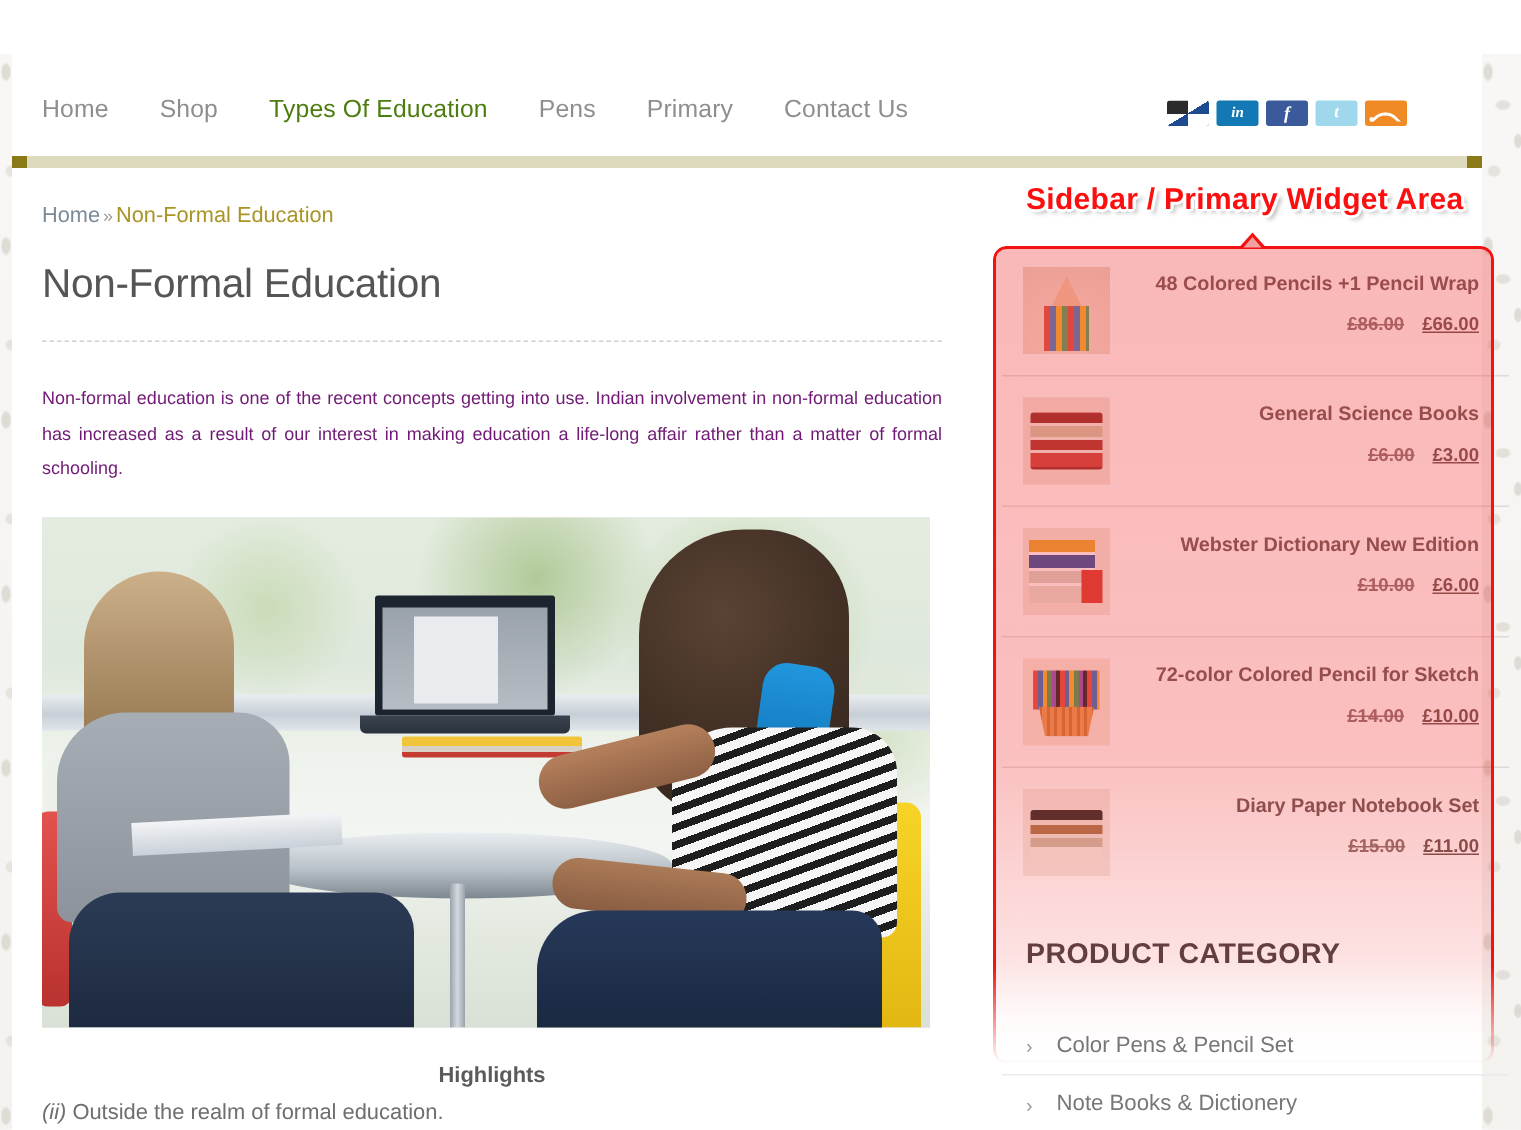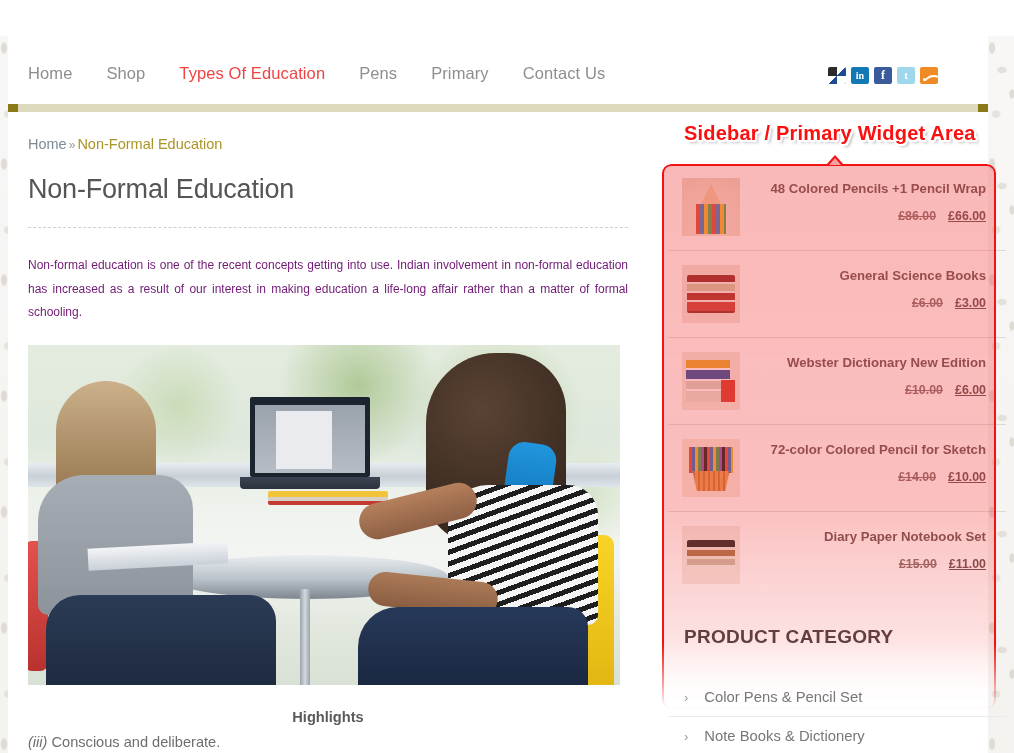--- a/index.html
+++ b/index.html
@@ -54,33 +54,34 @@
   }
   .nav-item {
     font-size: 16.5px;
     color: #8e8e8e;
     padding: 0 17px;
     letter-spacing: .1px;
     cursor: pointer;
     white-space: nowrap;
   }
   .nav-item:first-child { padding-left: 0; }
-  .nav-item.active { color: #ef4444; }
+  .nav-item.active { color: #4d7c0f; }
 
   .social {
     position: absolute; right: 50px; top: 31px;
     display: flex; gap: 5px; align-items: center;
   }
   .social .ico {
-    width: 18px; height: 17px;
+    width: 28px; height: 17px;
     border-radius: 2px;
     display: block;
     cursor: pointer;
     position: relative;
     overflow: hidden;
+    font-style: italic;
   }
   .ico-delicious {
     background:
       linear-gradient(to bottom right, #ffffff 0 50%, #1c4b8f 50% 100%);
   }
   .ico-delicious::before {
     content: ""; position: absolute; left: 0; top: 0;
     width: 50%; height: 50%; background: #2b2b2b;
   }
   .ico-delicious::after {
@@ -583,20 +584,24 @@
         <div class="ph-p2-scarf"></div>
         <div class="ph-p2-body"></div>
         <div class="ph-p2-arm"></div>
         <div class="ph-p2-arm2"></div>
         <div class="ph-p2-jeans"></div>
       </div>
 
       <div class="highlights-title">Highlights</div>
 
       <div class="highlight-line">
+        <i>(ii)</i>
+        <span>Outside the realm of formal education.</span>
+      </div>
+      <div class="highlight-line">
         <i>(iii)</i>
         <span>Conscious and deliberate.</span>
       </div>
     </div>
 
     <div class="sidebar">
 
       <div class="widget-products">
 
         <div class="product-item">

